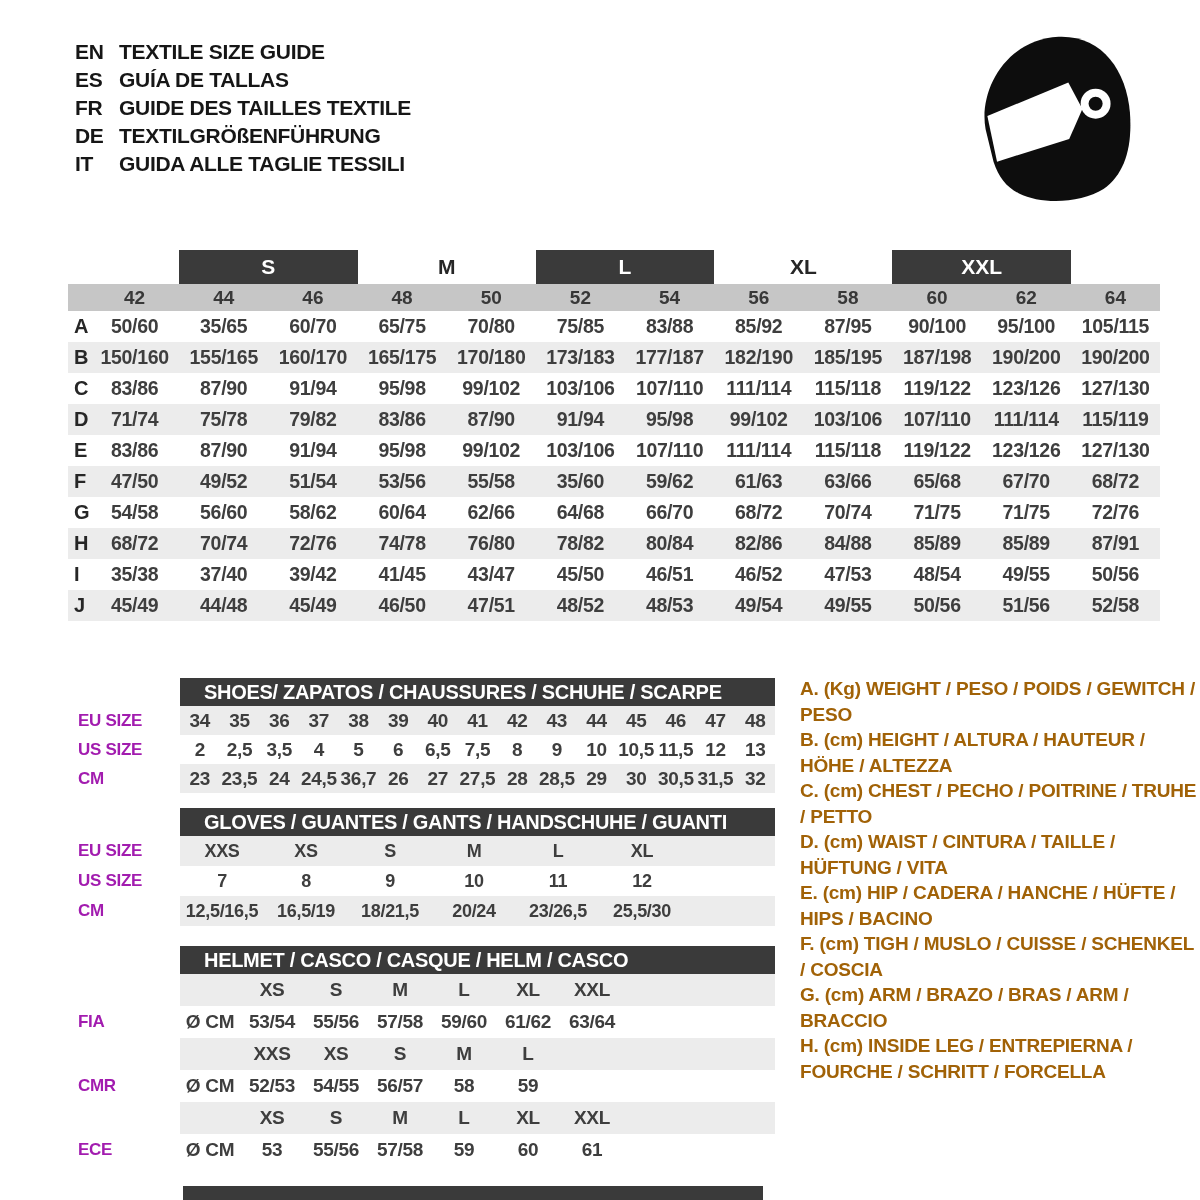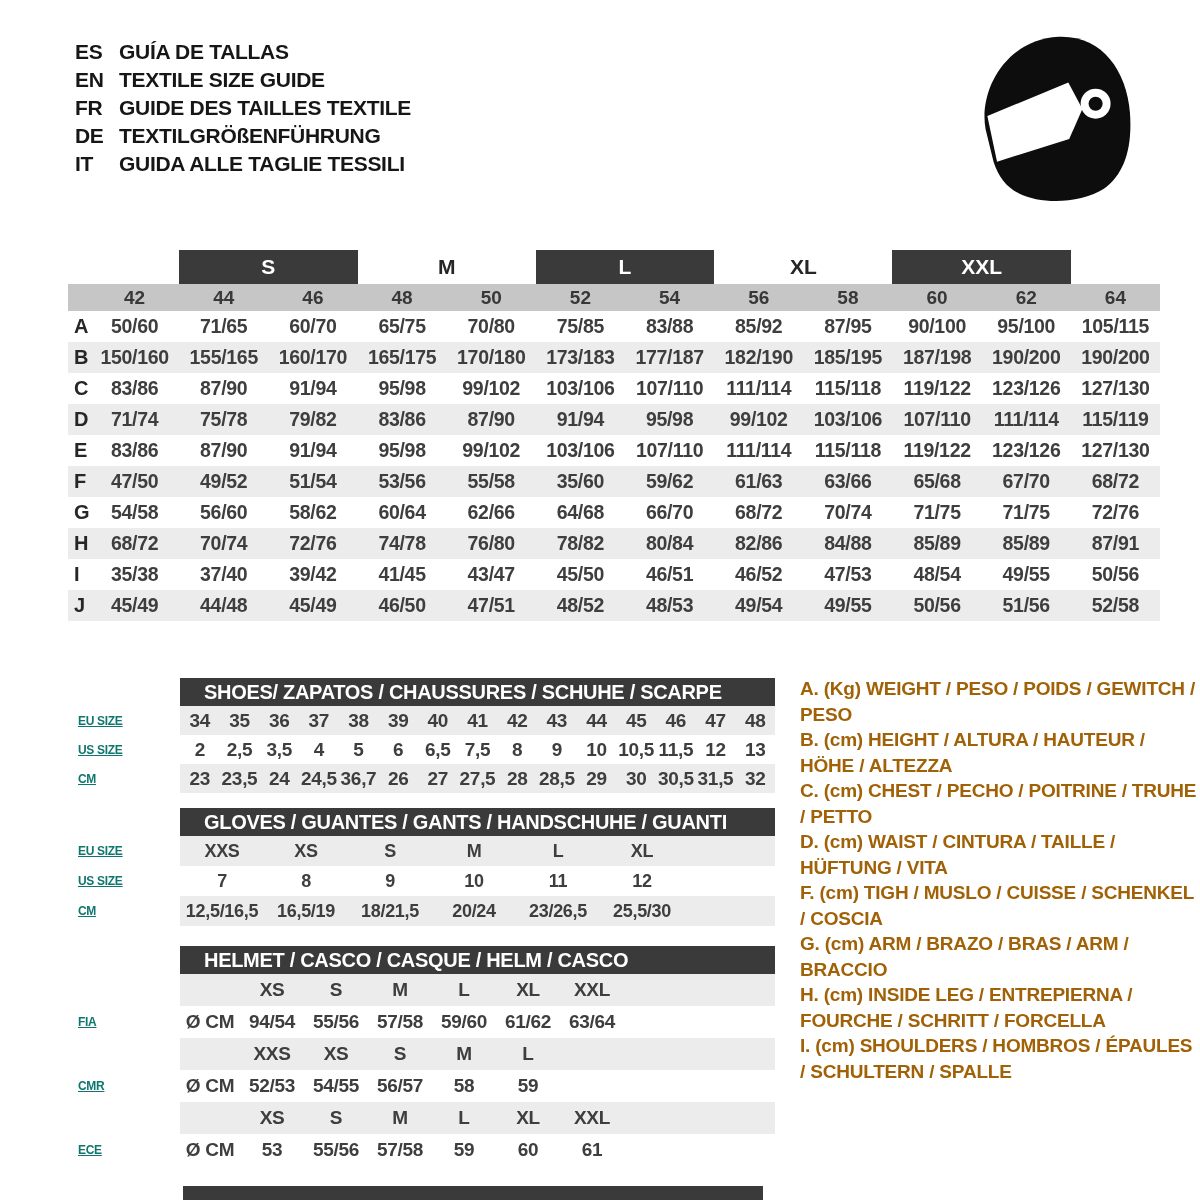--- a/index.html
+++ b/index.html
@@ -38,43 +38,43 @@
   .gloves-section{left:180px;top:808px;}
   .helmet-section{left:180px;top:946px;}
   .srow{position:relative;display:grid;height:29px;font-size:19px;letter-spacing:-0.3px;}
   .gloves-section .srow{height:30px;font-size:18px;}
   .helmet-section .srow{height:32px;}
   .srow.stripe{background:#ececec;}
   .shoes-cols{grid-template-columns:repeat(15,1fr);}
   .gloves-cols{grid-template-columns:repeat(6,84px);}
   .helmet-cols{grid-template-columns:60px repeat(6,64px);}
   .slabel{position:absolute;left:-102px;top:0;height:100%;width:98px;display:flex;
-          align-items:center;font-size:12px;color:#0f766e;text-decoration:underline;}
+          align-items:center;font-size:17px;color:#a21caf;}
 
   
   .legend{position:absolute;left:800px;top:676px;width:398px;font-size:19px;
           line-height:25.5px;color:#a16207;letter-spacing:-0.2px;}
   .legend-item{white-space:normal;}
 
   
   .bottom-crop-bar{position:absolute;left:183px;top:1186px;width:580px;height:14px;background:#3a3a3a;}
 </style>
 </head>
 <body>
 
 <div class="page">
 
   <div class="lang-list">
       <div class="lang-row">
+        <span class="lang-code">EN</span>
+        <span class="lang-title">TEXTILE SIZE GUIDE</span>
+      </div>
+      <div class="lang-row">
         <span class="lang-code">ES</span>
         <span class="lang-title">GUÍA DE TALLAS</span>
-      </div>
-      <div class="lang-row">
-        <span class="lang-code">EN</span>
-        <span class="lang-title">TEXTILE SIZE GUIDE</span>
       </div>
       <div class="lang-row">
         <span class="lang-code">FR</span>
         <span class="lang-title">GUIDE DES TAILLES TEXTILE</span>
       </div>
       <div class="lang-row">
         <span class="lang-code">DE</span>
         <span class="lang-title">TEXTILGRÖßENFÜHRUNG</span>
       </div>
       <div class="lang-row">
@@ -112,21 +112,21 @@
         <div class="num-cell">56</div>
         <div class="num-cell">58</div>
         <div class="num-cell">60</div>
         <div class="num-cell">62</div>
         <div class="num-cell">64</div>
       </div>
     <div>
         <div class="data-row grid13">
           <div class="row-label">A</div>
           <div class="cell">50/60</div>
-          <div class="cell">71/65</div>
+          <div class="cell">35/65</div>
           <div class="cell">60/70</div>
           <div class="cell">65/75</div>
           <div class="cell">70/80</div>
           <div class="cell">75/85</div>
           <div class="cell">83/88</div>
           <div class="cell">85/92</div>
           <div class="cell">87/95</div>
           <div class="cell">90/100</div>
           <div class="cell">95/100</div>
           <div class="cell">105/115</div>
@@ -370,21 +370,21 @@
           <div class="cell">XS</div>
           <div class="cell">S</div>
           <div class="cell">M</div>
           <div class="cell">L</div>
           <div class="cell">XL</div>
           <div class="cell">XXL</div>
         </div>
         <div class="srow helmet-cols">
           <div class="slabel">FIA</div>
           <div class="cell">Ø CM</div>
-          <div class="cell">94/54</div>
+          <div class="cell">53/54</div>
           <div class="cell">55/56</div>
           <div class="cell">57/58</div>
           <div class="cell">59/60</div>
           <div class="cell">61/62</div>
           <div class="cell">63/64</div>
         </div>
         <div class="srow helmet-cols stripe">
           <div class="cell"></div>
           <div class="cell">XXS</div>
           <div class="cell">XS</div>
@@ -423,21 +423,21 @@
           <div class="cell">61</div>
         </div>
       </div>
   </div>
 
   <div class="legend">
       <div class="legend-item">A. (Kg) WEIGHT / PESO / POIDS / GEWITCH / PESO</div>
       <div class="legend-item">B. (cm) HEIGHT / ALTURA / HAUTEUR / HÖHE / ALTEZZA</div>
       <div class="legend-item">C. (cm) CHEST / PECHO / POITRINE / TRUHE / PETTO</div>
       <div class="legend-item">D. (cm) WAIST / CINTURA / TAILLE / HÜFTUNG / VITA</div>
+      <div class="legend-item">E. (cm) HIP / CADERA / HANCHE / HÜFTE / HIPS / BACINO</div>
       <div class="legend-item">F. (cm) TIGH / MUSLO / CUISSE / SCHENKEL / COSCIA</div>
       <div class="legend-item">G. (cm) ARM / BRAZO / BRAS / ARM / BRACCIO</div>
       <div class="legend-item">H. (cm) INSIDE LEG / ENTREPIERNA / FOURCHE / SCHRITT / FORCELLA</div>
-      <div class="legend-item">I. (cm) SHOULDERS / HOMBROS / ÉPAULES / SCHULTERN / SPALLE</div>
     </div>
 
   <div class="bottom-crop-bar"></div>
 
 </div>
 
 </body></html>

